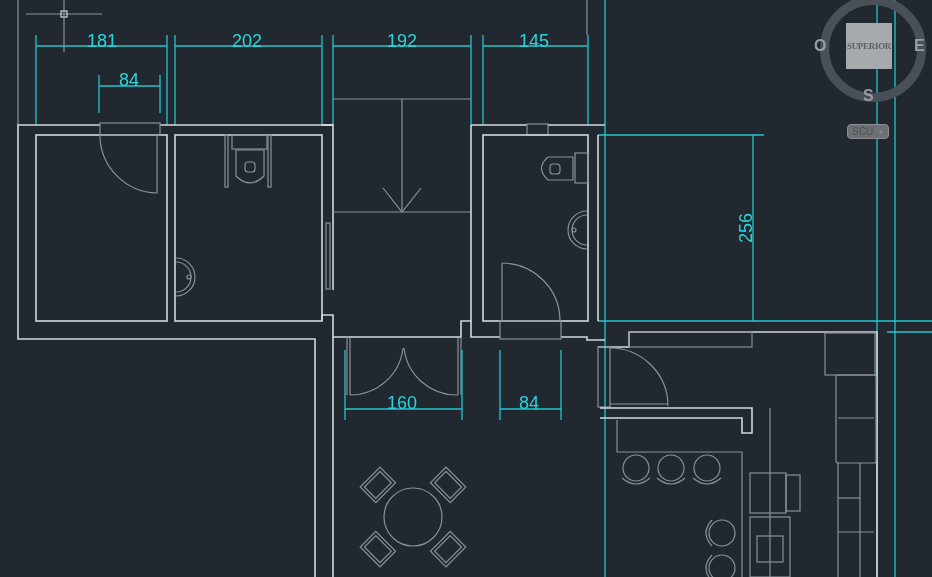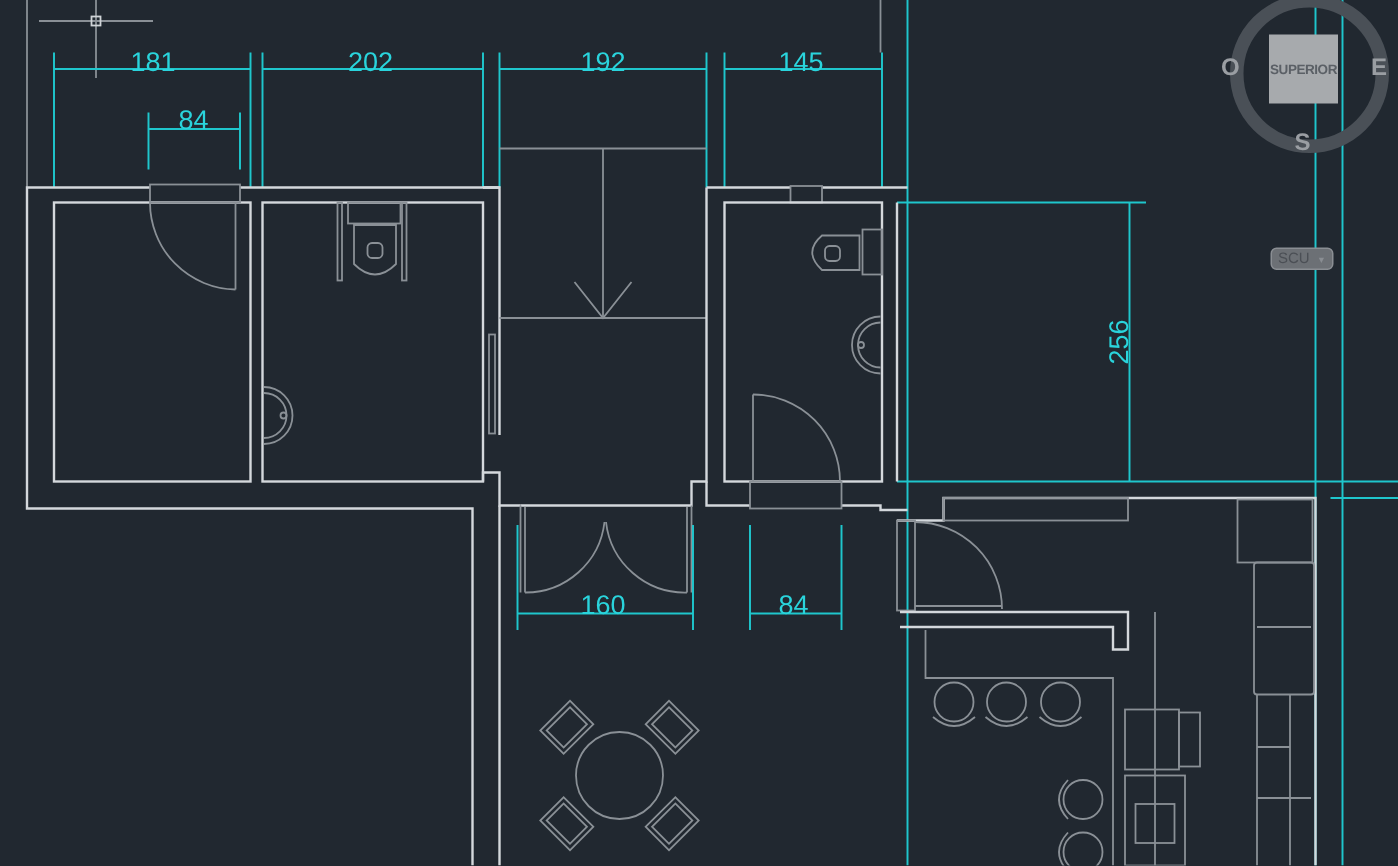--- a/index.html
+++ b/index.html
@@ -5,23 +5,23 @@
   html, body { margin:0; padding:0; background:#212830; }
   body { width:932px; height:577px; overflow:hidden; position:relative; font-family:"Liberation Sans", sans-serif; }
   #canvas { position:absolute; left:0; top:0; width:932px; height:577px; }
   .w { stroke:#d4d8dc; stroke-width:1.6; fill:none; }
   .f { stroke:#8a9096; stroke-width:1.2; fill:none; }
   .c { stroke:#1fc6cc; stroke-width:1.3; fill:none; }
   .dimtxt { fill:#2ad4dc; font-family:"Liberation Sans", sans-serif; font-size:18px; }
   .viewcube { position:absolute; left:816px; top:-8px; width:110px; height:110px; }
   .vc-ring { position:absolute; left:4px; top:4px; width:88px; height:88px; border:9px solid #4a5057; border-radius:50%; }
   .vc-face { position:absolute; left:30px; top:31px; width:46px; height:46px; background:#a7aaad; display:flex; align-items:center; justify-content:center; }
-  .vc-face span { font-size:9px; font-weight:bold; color:#5b6066; letter-spacing:-0.3px; }
+  .vc-face span { font-size:9px; font-weight:bold; color:#5b6066; letter-spacing:-0.3px;font-family:Liberation Serif, serif; }
   .vc-dir { position:absolute; color:#9a9ea3; font-weight:bold; font-size:16px; }
-  .scu { position:absolute; left:847px; top:124px; width:42px; height:15px; background:#6c7075; border:1px solid #8a8e93; border-radius:4px; color:#4b4f55; font-size:10px; display:flex; align-items:center; padding-left:4px; box-sizing:border-box;margin-top:41px; }
+  .scu { position:absolute; left:847px; top:124px; width:42px; height:15px; background:#6c7075; border:1px solid #8a8e93; border-radius:4px; color:#4b4f55; font-size:10px; display:flex; align-items:center; padding-left:4px; box-sizing:border-box; }
   .scu .arr { margin-left:6px; font-size:7px; color:#8a8e93; }
 </style>
 </head>
 <body>
 
 <svg id="canvas" viewBox="0 0 932 577" xmlns="http://www.w3.org/2000/svg">
 
   <g>
     <line x1="26" y1="14" x2="102" y2="14" class="f" stroke="#b0b4b8"></line>
     <line x1="64" y1="0" x2="64" y2="52" class="f" stroke="#b0b4b8"></line>

